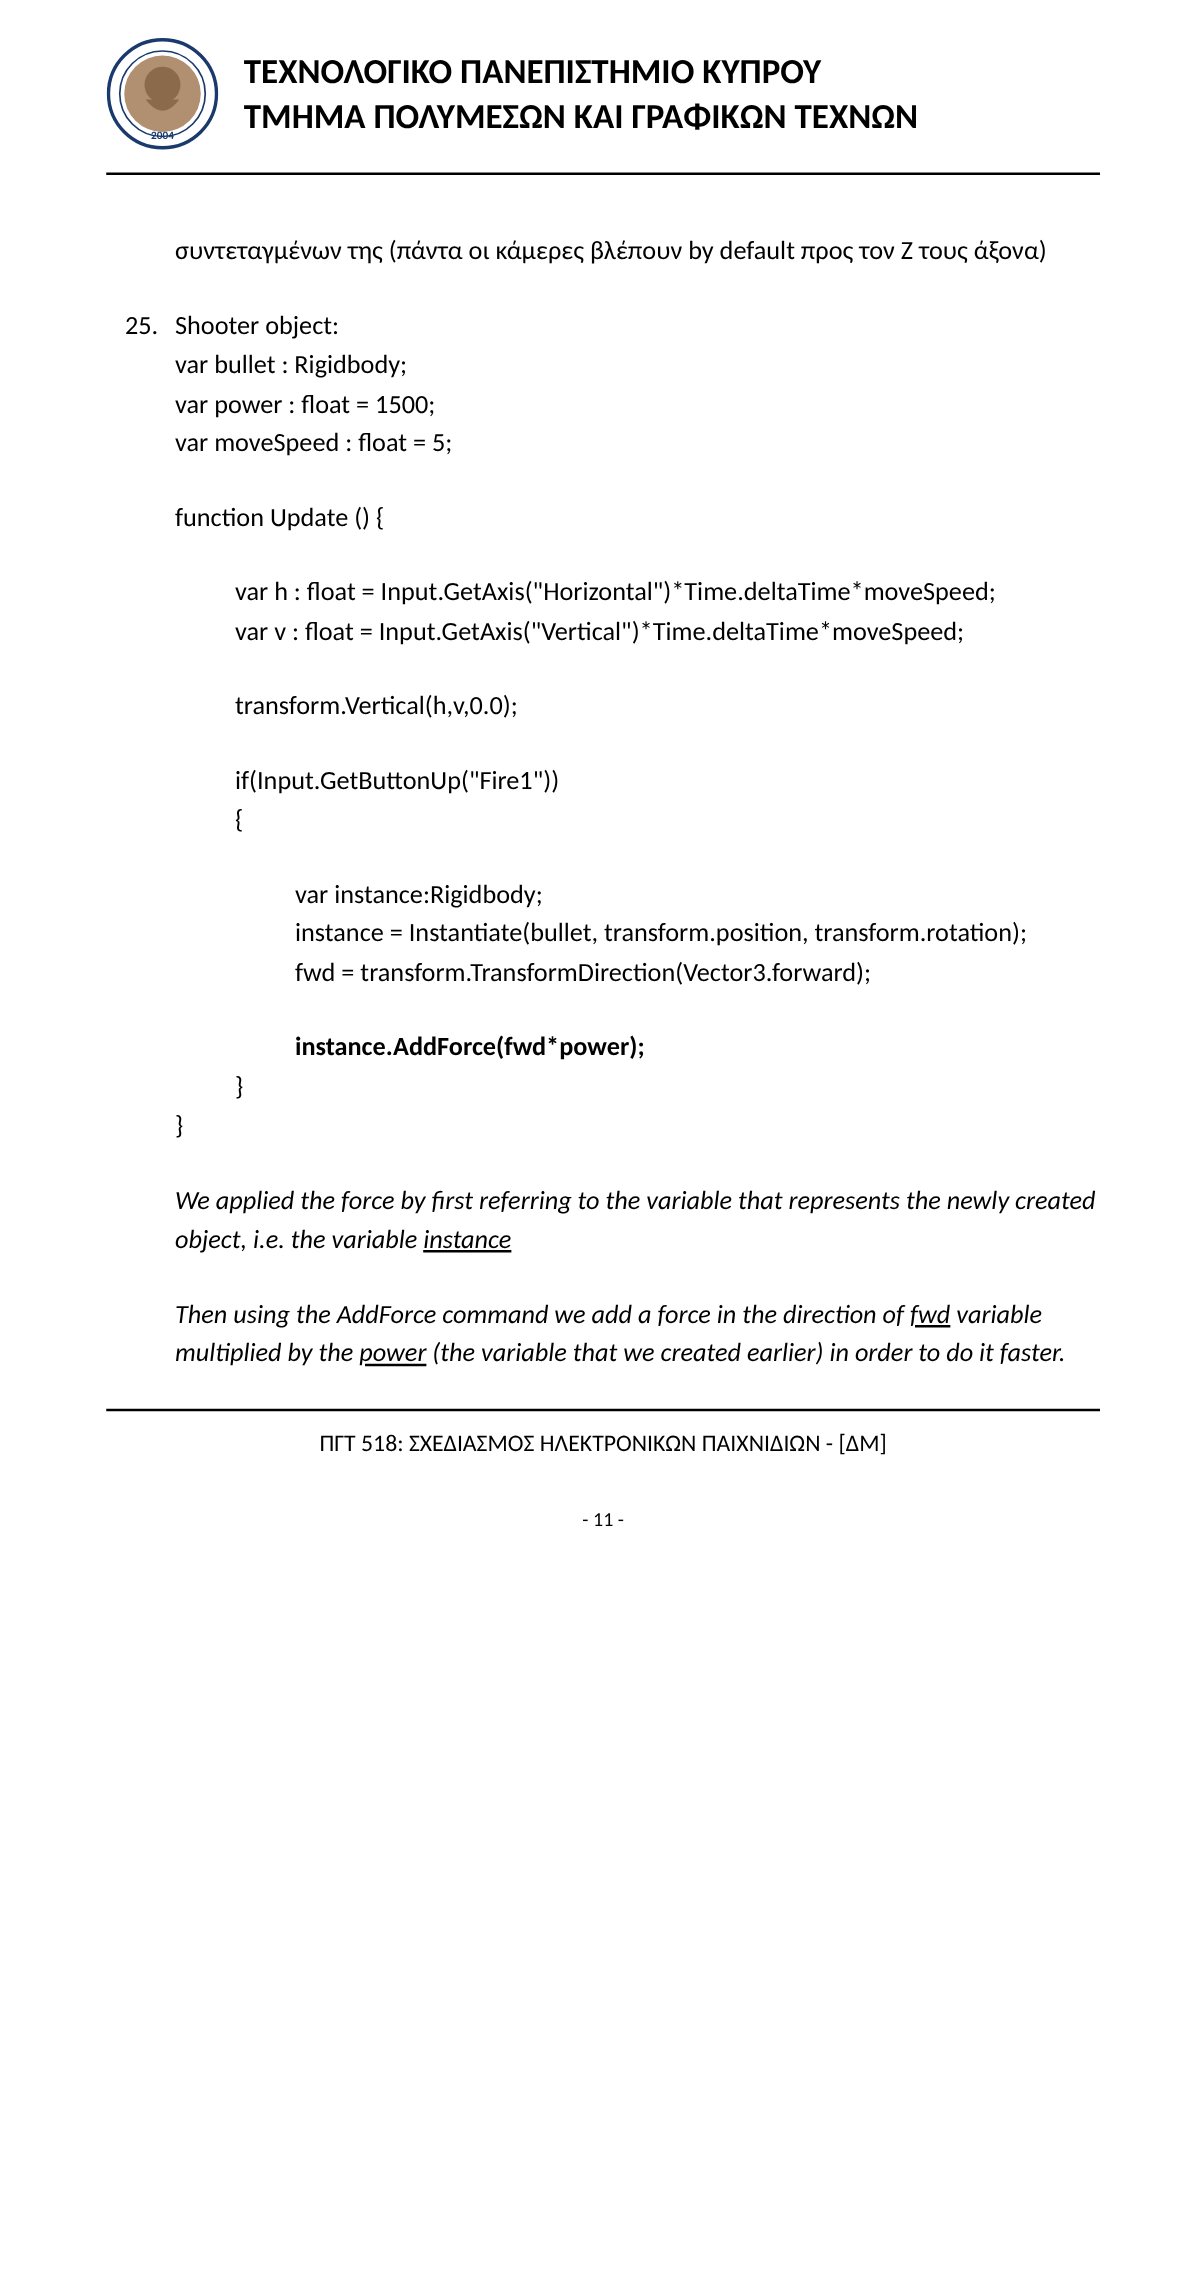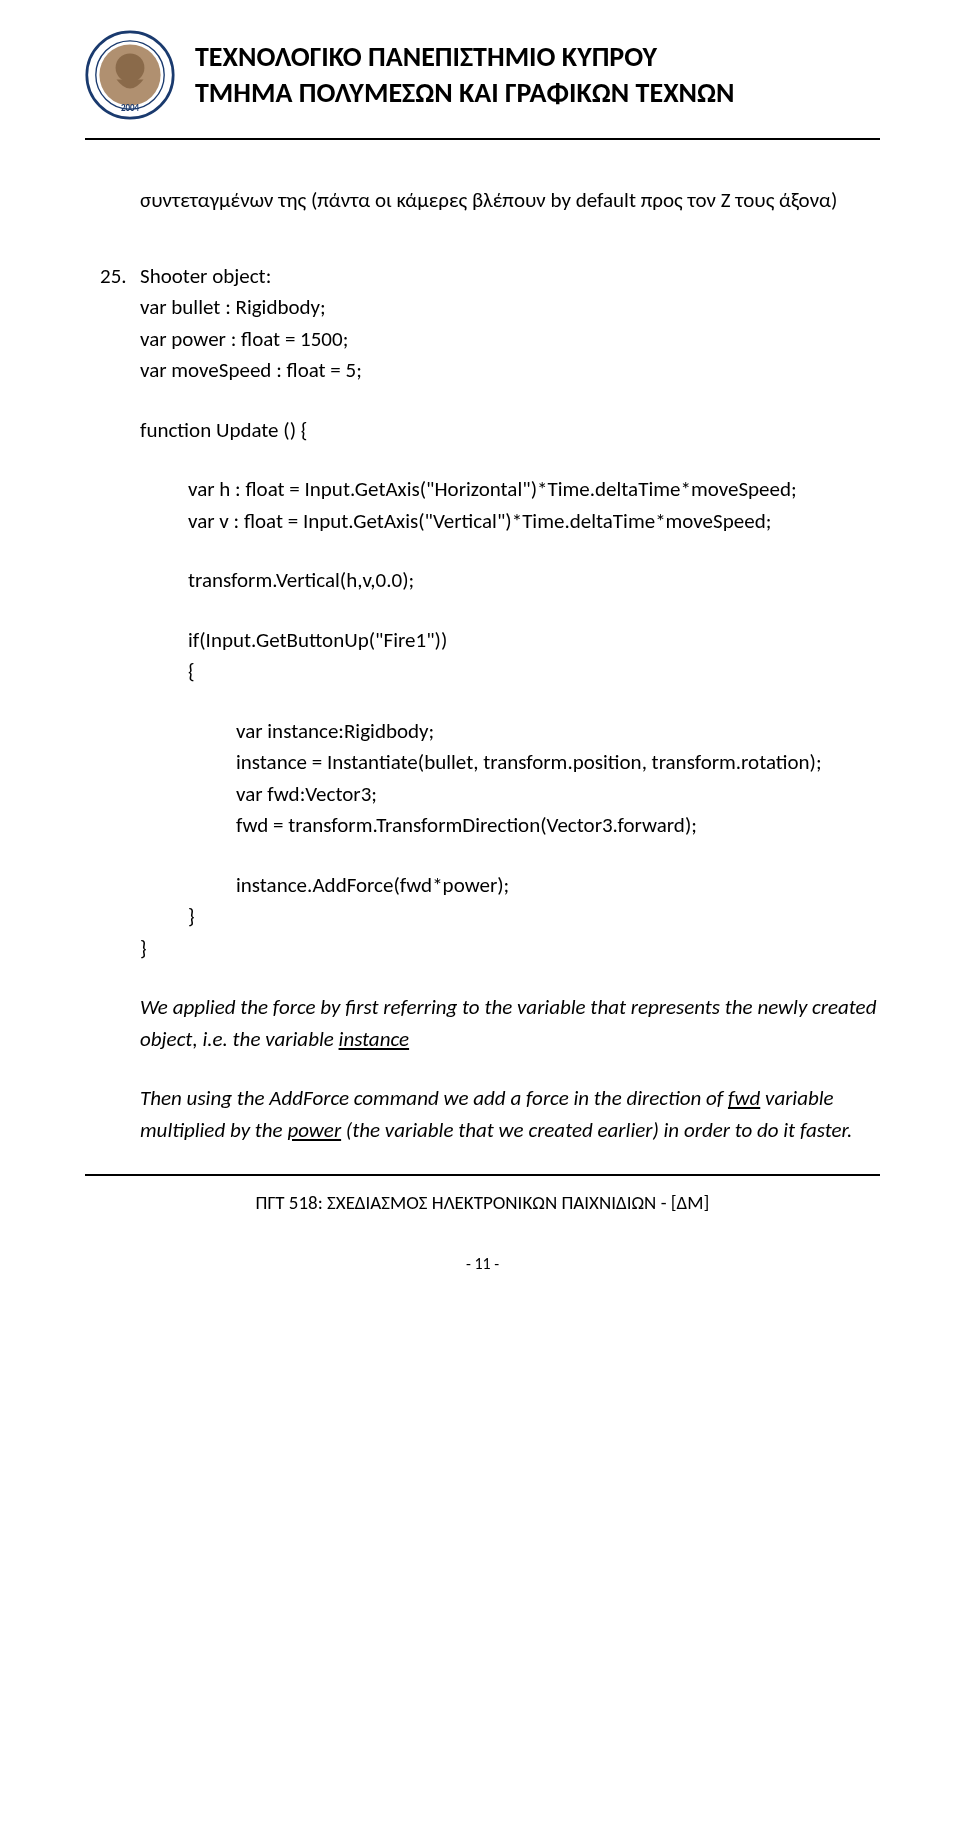--- a/index.html
+++ b/index.html
@@ -36,30 +36,30 @@
     margin: 18px 0 45px 0;
   }
   .content {
     font-size: 21px;
     line-height: 1.5;
     padding-left: 55px;
   }
   .para-hang {
     text-indent: -40px;
     padding-left: 40px;
-    margin-bottom: 44px;
+    margin-bottom: 28px;
   }
   .code-block {
     margin-bottom: 10px;
   }
   .code-line { margin: 0; padding: 0; }
   .indent1 { padding-left: 48px; }
   .indent2 { padding-left: 96px; }
   .gap { height: 28px; }
-  .bold { font-weight: normal; }
+  .bold { font-weight: bold; }
   .italic-note {
     font-style: italic;
     margin-top: 28px;
     margin-bottom: 28px;
   }
   .underline { text-decoration: underline; }
   .save-line { margin-top: 10px; margin-bottom: 90px; }
   .hr-bottom {
     border: none;
     border-top: 2px solid #000;
@@ -121,21 +121,20 @@
       <div class="code-line indent1">var h : float = Input.GetAxis("Horizontal")*Time.deltaTime*moveSpeed;</div>
       <div class="code-line indent1">var v : float = Input.GetAxis("Vertical")*Time.deltaTime*moveSpeed;</div>
       <div class="gap"></div>
       <div class="code-line indent1">transform.Vertical(h,v,0.0);</div>
       <div class="gap"></div>
       <div class="code-line indent1">if(Input.GetButtonUp("Fire1"))</div>
       <div class="code-line indent1">{</div>
       <div class="gap"></div>
       <div class="code-line indent2">var instance:Rigidbody;</div>
       <div class="code-line indent2">instance = Instantiate(bullet, transform.position, transform.rotation);</div>
-      <div class="code-line indent2">var fwd:Vector3;</div>
       <div class="code-line indent2">fwd = transform.TransformDirection(Vector3.forward);</div>
       <div class="gap"></div>
       <div class="code-line indent2 bold">instance.AddForce(fwd*power);</div>
       <div class="code-line indent1">}</div>
       <div class="code-line">}</div>
     </div>
 
     <div class="italic-note">
       <span>We applied the force by first referring to the variable that represents the newly created object, i.e. the variable </span><span class="underline">instance</span>
     </div>

